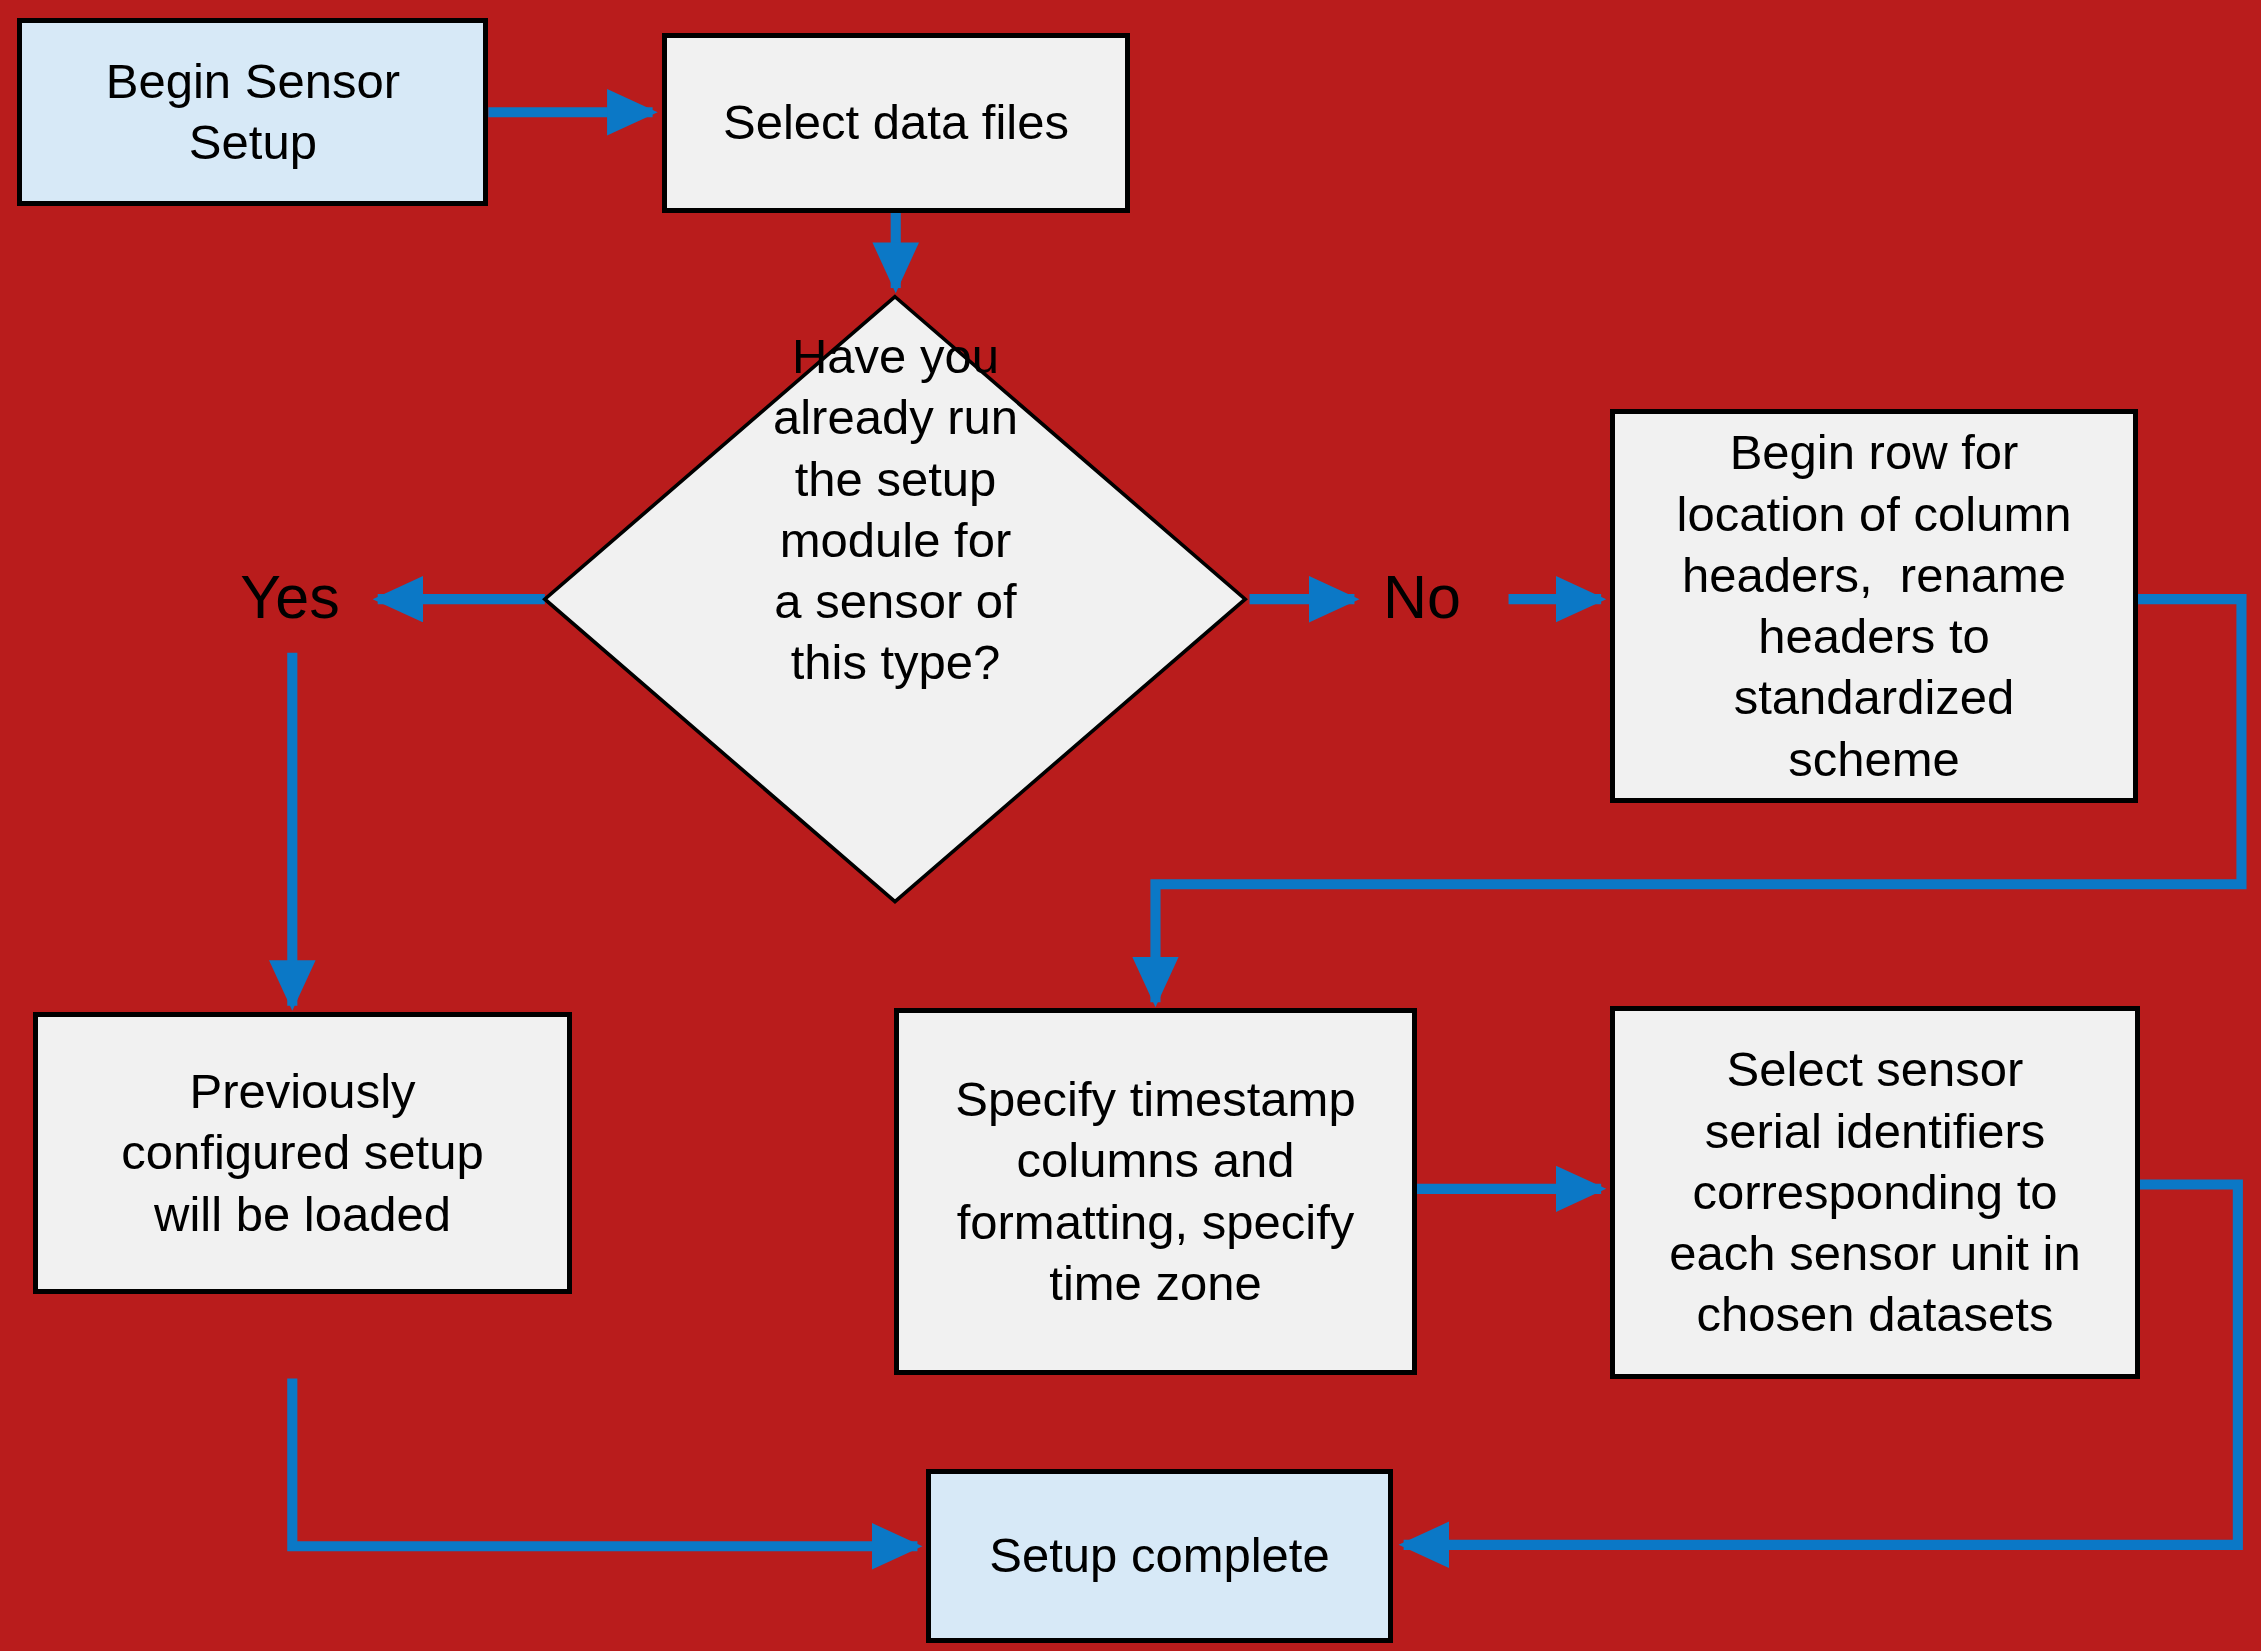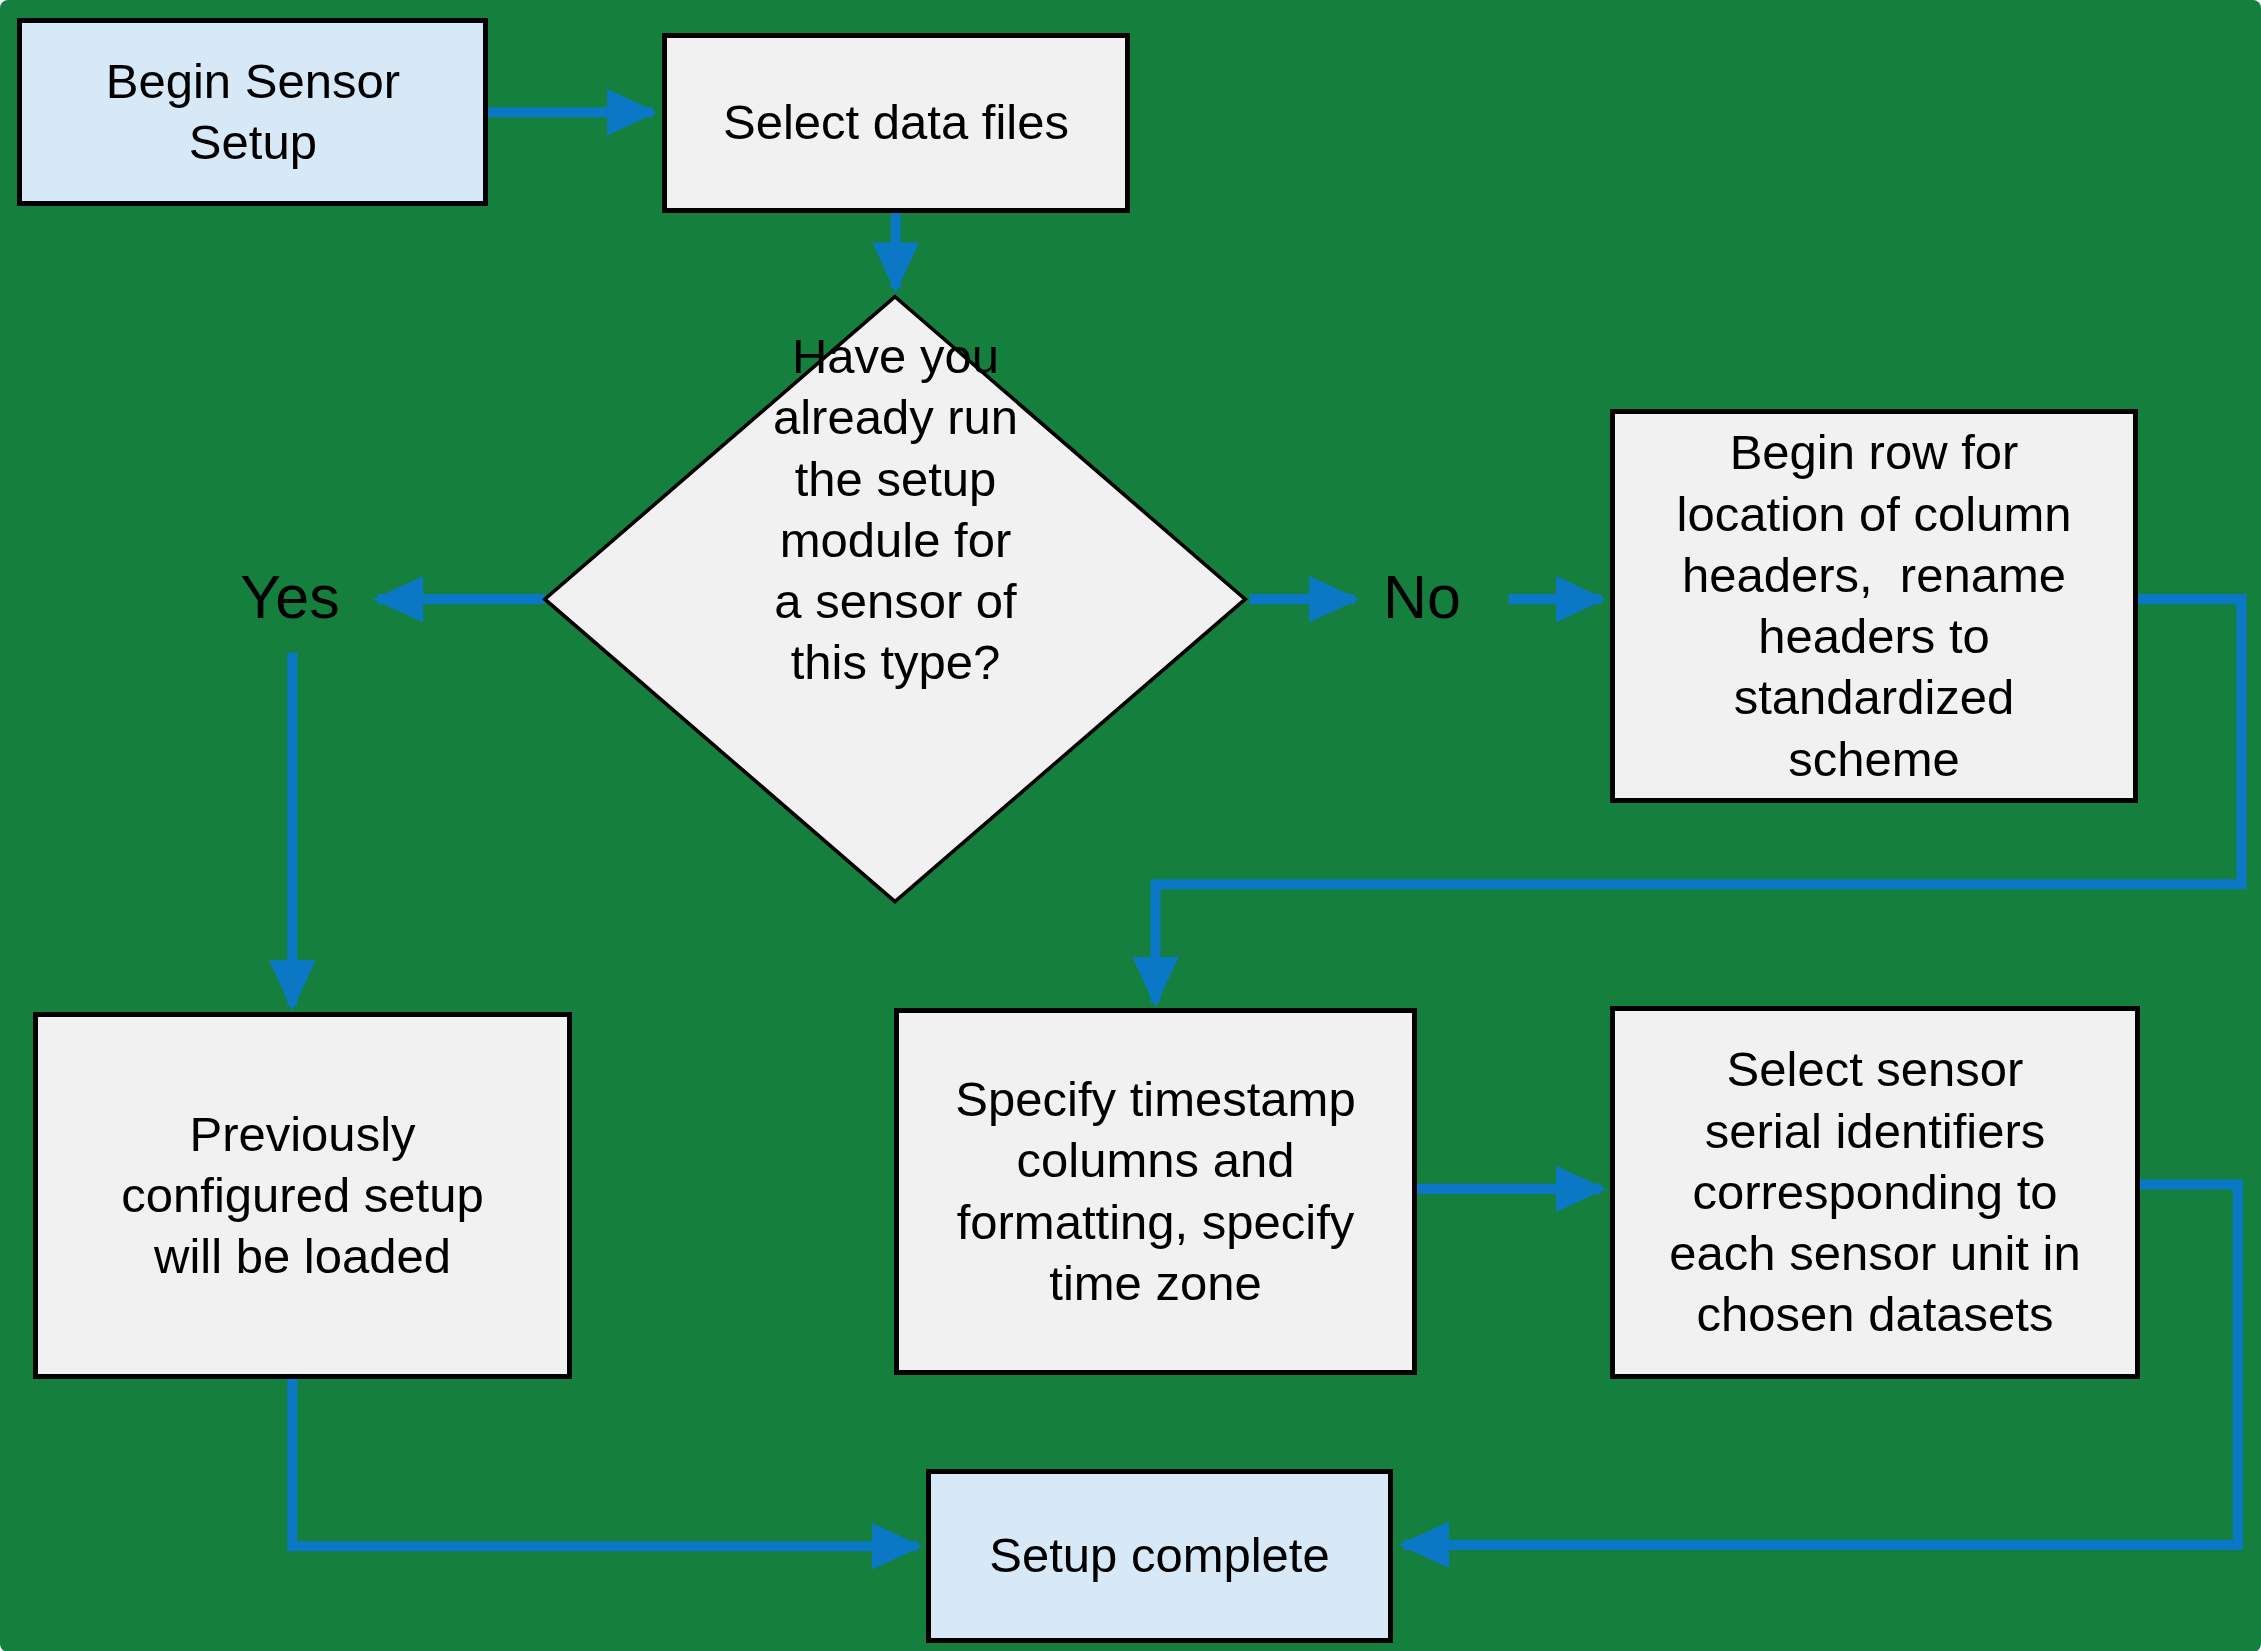--- a/index.html
+++ b/index.html
@@ -1,22 +1,21 @@
 <!DOCTYPE html>
 <html style="font-size:11.6px"><head>
 <meta charset="utf-8">
 <style>
   html,body{margin:0;padding:0;background:#ffffff;}
   .canvas{
     position:relative;
     width:2261px;height:1652px;
-    background:#15803d;
+    background:#b91c1c;
     font-family:"Liberation Sans", sans-serif;
     overflow:hidden;
-    border-radius:8px;
   }
   .wires{position:absolute;left:0;top:0;width:2261px;height:1652px;}
   .node{
     position:absolute;
     display:flex;align-items:center;justify-content:center;
     border:5.8px solid #000000;
     box-sizing:border-box;
     text-align:center;
     color:#000000;
     font-size:49px;line-height:1.25;
@@ -86,21 +85,21 @@
 
   <div class="node fill-process" style="left:1610px;top:409px;width:528px;height:394px;">
     <div class="lbl">Begin row for
 location of column
 headers,  rename
 headers to
 standardized
 scheme</div>
   </div>
 
-  <div class="node fill-process" style="left:33px;top:1012px;width:539px;height:367px;">
+  <div class="node fill-process" style="left:33px;top:1012px;width:539px;height:282px;">
     <div class="lbl">Previously
 configured setup
 will be loaded</div>
   </div>
 
   <div class="node fill-process" style="left:894px;top:1008px;width:523px;height:367px;">
     <div class="lbl">Specify timestamp
 columns and
 formatting, specify
 time zone</div>

